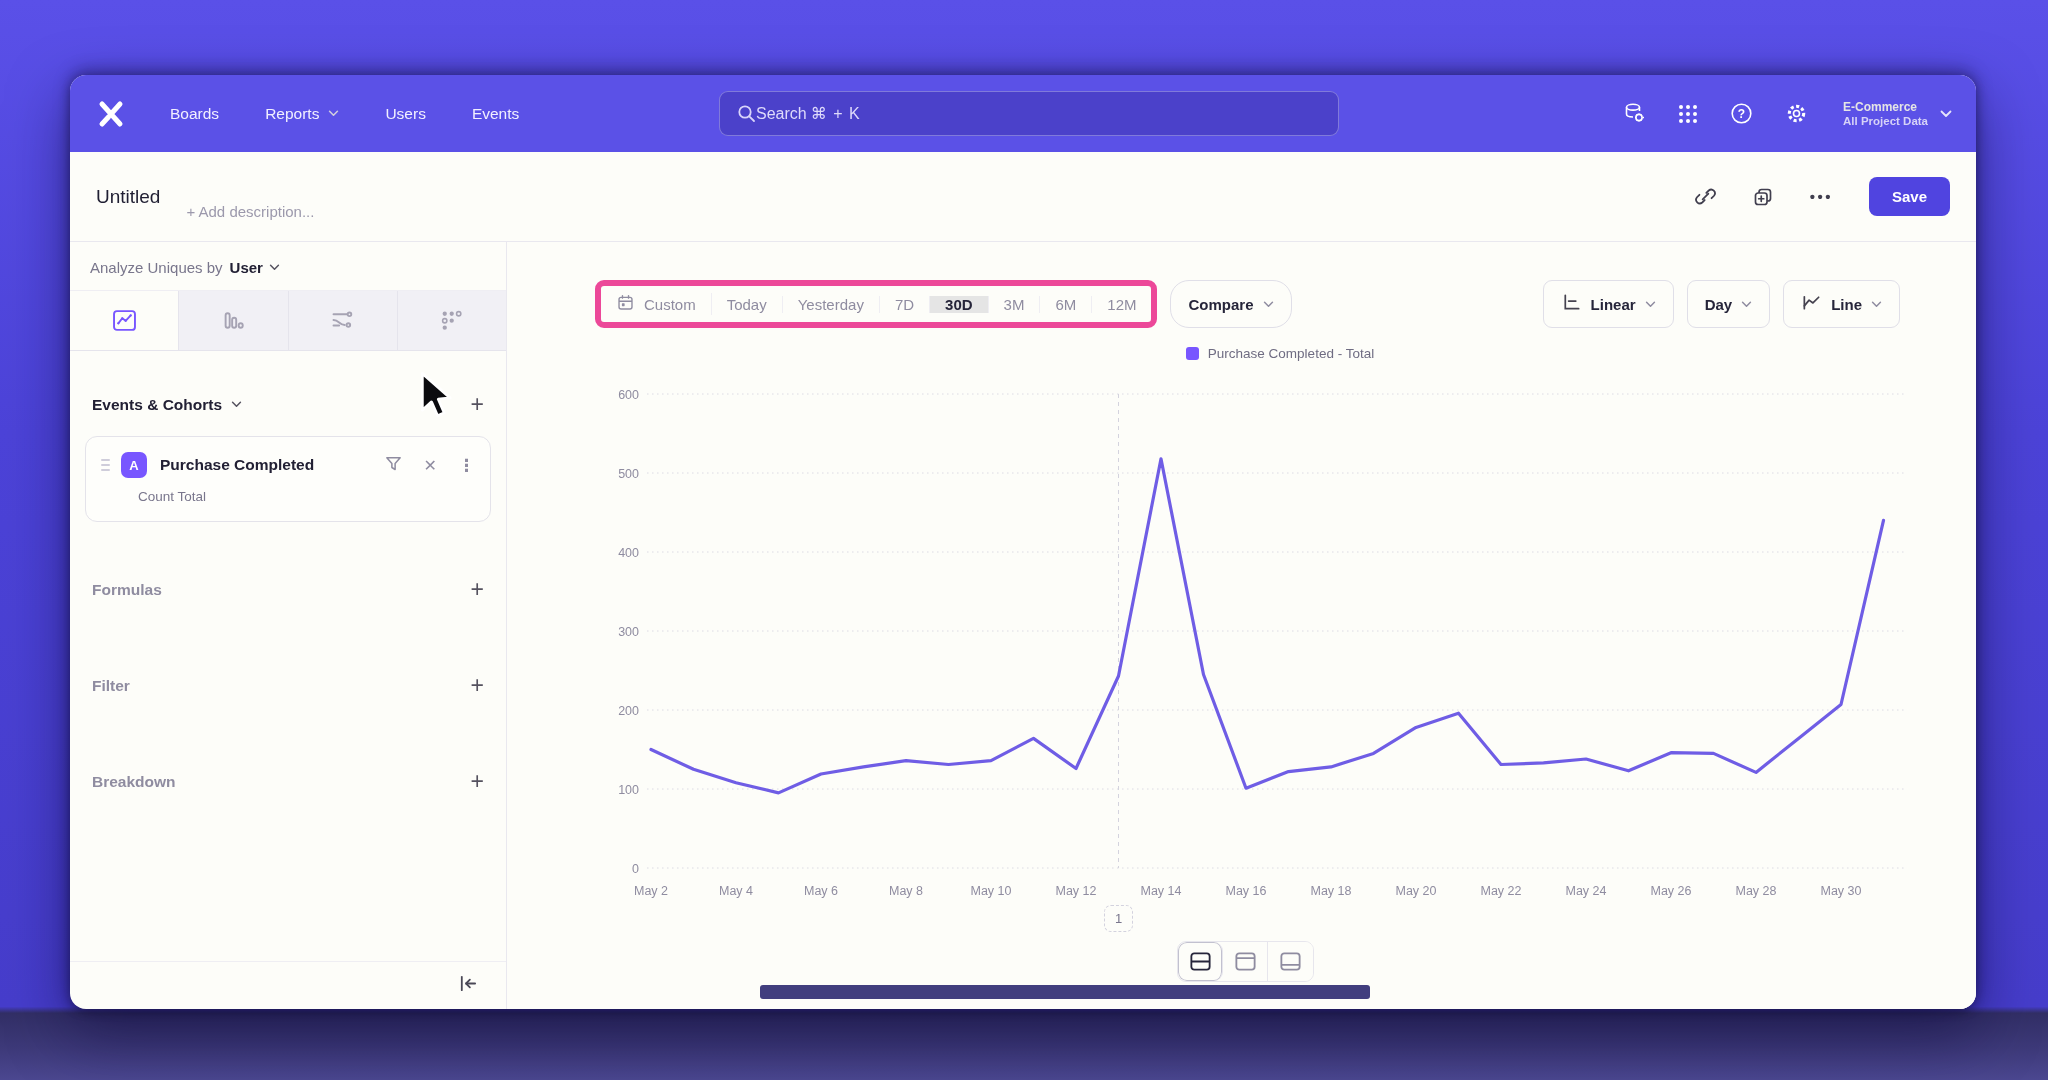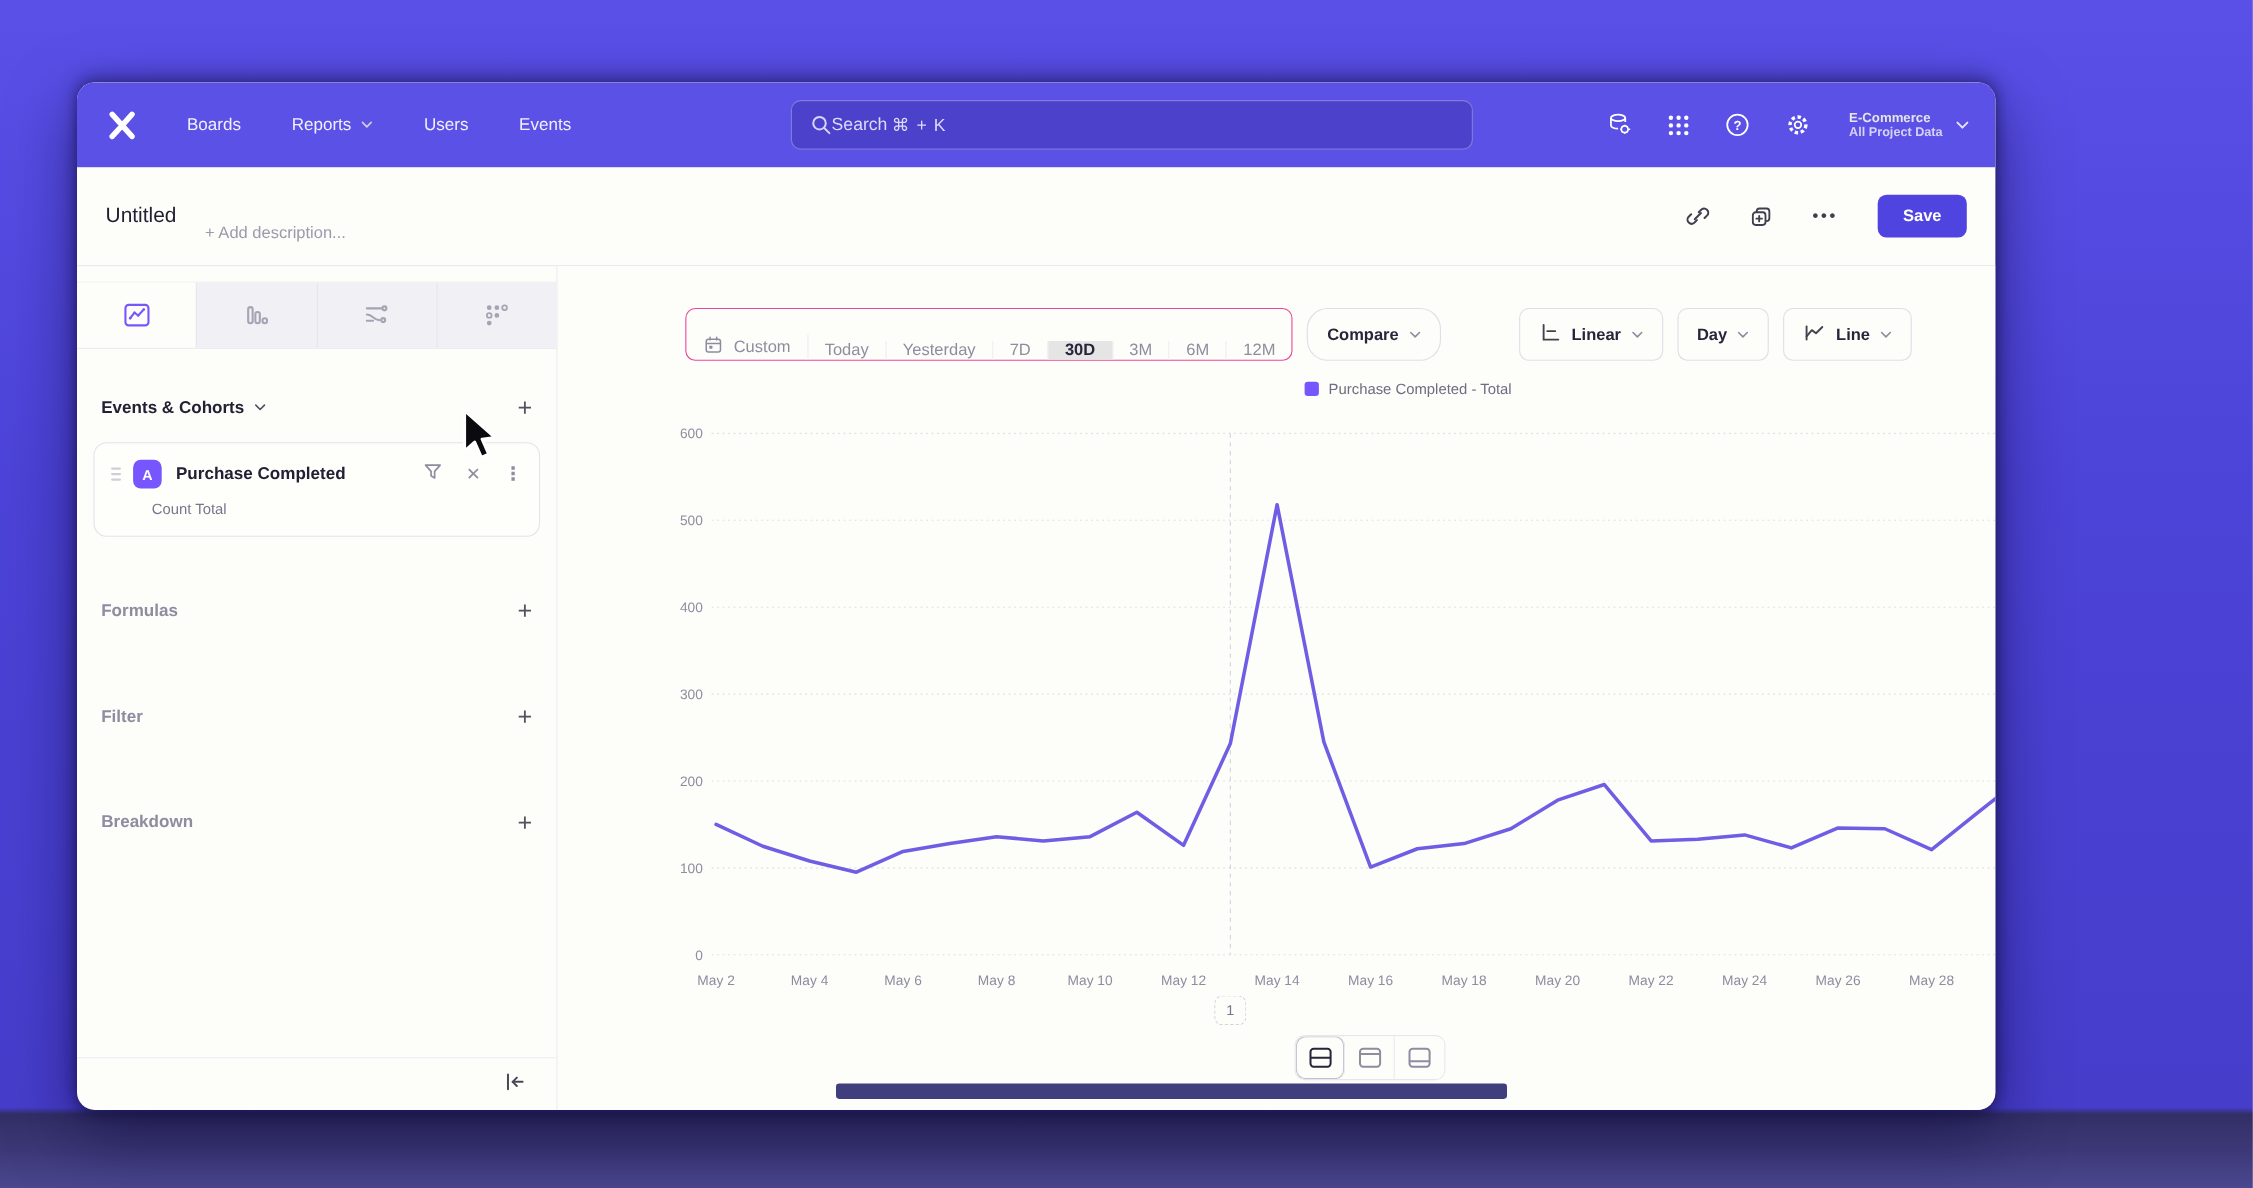--- a/index.html
+++ b/index.html
@@ -4,21 +4,21 @@
 <style>
   * { box-sizing: border-box; margin: 0; padding: 0; }
   html,body { width:2048px; height:1080px; }
   body {
     font-family: "Liberation Sans", "DejaVu Sans", sans-serif;
     background: linear-gradient(180deg,#5a50e8 0%,#4c43d8 40%,#463dcb 93.2%,#322f66 93.8%,#3d3979 97%,#4b4790 100%);
     position: relative; overflow: hidden;
     -webkit-font-smoothing: antialiased;
   }
   .window {
-    position:absolute; left:70px; top:75px; width:1744px; height:934px;
+    position:absolute; left:70px; top:75px; width:1906px; height:934px;
     background:#fdfdf9; border-radius:16px; overflow:hidden;
     box-shadow: 0 22px 60px rgba(14,10,60,.55), 0 -5px 16px rgba(12,9,55,.4), 0 3px 10px rgba(0,0,0,.3);
     display:flex; flex-direction:column;
   }
   
   .navbar { height:77px; flex:0 0 auto; background:#5b51e7; display:flex; align-items:center; padding:0 24px; position:relative; }
   .logo { width:34px; height:34px; display:flex; align-items:center; justify-content:center; }
   .nav-items { display:flex; gap:46px; margin-left:42px; }
   .nav-item { color:#f2f0ff; font-size:15.5px; display:flex; align-items:center; gap:9px; cursor:default; }
   .searchbox {
@@ -61,21 +61,21 @@
   .x-glyph { font-size:16px; color:#8f8ca0; cursor:pointer; }
   .kebab { font-size:17px; color:#8f8ca0; font-weight:700; cursor:pointer; }
   .card-sub { margin:11px 0 0 37px; font-size:13.5px; color:#79768c; }
   .side-row { margin:0 22px; display:flex; align-items:center; font-size:15.5px; font-weight:700; color:#8f8ca0; }
   .side-row.first { margin-top:56px; }
   .side-row + .side-row { margin-top:73px; }
   .side-footer { position:absolute; left:0; right:0; bottom:0; height:48px; border-top:1px solid #efeef3; display:flex; align-items:center; justify-content:flex-end; padding:0 28px; }
   
   .main { flex:1; position:relative; background:#fdfdf9; }
   .controls { position:absolute; left:0; right:0; top:38px; height:48px; padding:0 76px 0 88px; display:flex; align-items:center; }
-  .range-group { display:flex; align-items:flex-end; height:48px; border:1px solid #ec4899; border-radius:9px; overflow:hidden; background:#fdfdf9;margin-left:28px; }
+  .range-group { display:flex; align-items:center; height:48px; border:6px solid #ec4899; border-radius:9px; overflow:hidden; background:#fdfdf9; }
   .range-item { display:flex; align-items:center; gap:9px; padding:0 15px; font-size:15px; color:#8f8ca0; border-right:1px solid #efeef3; cursor:pointer; white-space:nowrap; }
   .range-item:last-child { border-right:none; }
   .range-item.active { background:#e5e5e5; color:#26253a; font-weight:700; }
   .ctrl-btn { display:flex; align-items:center; gap:9px; height:48px; padding:0 17px; border:1px solid #e0dfe8; border-radius:9px; background:#fdfdf9; font-size:15px; font-weight:700; color:#26253a; cursor:pointer; }
   .compare { margin-left:13px;border-radius:19px; }
   .right-group { margin-left:auto; display:flex; gap:13px; }
   .chev { color:#8f8ca0; display:flex; }
   .legend { position:absolute; left:148px; width:1250px; top:104px; display:flex; justify-content:center; align-items:center; gap:9px; font-size:13.5px; color:#6f6c82; }
   .legend-swatch { width:13px; height:13px; border-radius:3px; background:#7856ff; }
   #chart-svg { position:absolute; left:0; top:143px; }
@@ -195,20 +195,29 @@
         </svg>
       </span>
       <span class="dots">•••</span>
       <button class="save-btn">Save</button>
     </div>
   </div>
 
   <div class="content">
 
     <div class="sidebar">
+      <div class="analyze-row">
+        <span>Analyze Uniques by</span>
+        <span class="analyze-value">
+          <span>User</span>
+          <svg width="11" height="7" viewBox="0 0 12 8" fill="none">
+              <path d="M1.5 1.5 L6 6 L10.5 1.5" stroke="#55525f" stroke-width="1.7" stroke-linecap="round" stroke-linejoin="round"></path>
+            </svg>
+        </span>
+      </div>
 
       <div class="tabs">
         <div class="tab active">
           <svg width="27" height="27" viewBox="0 0 24 24" fill="none" stroke="#7856ff" stroke-width="1.7">
             <rect x="2.7" y="3.7" width="18.6" height="16.6" rx="2.6"></rect>
             <path d="M6.5 14.5 L10 10 L13 12.3 L17.5 7.5" stroke-linecap="round" stroke-linejoin="round"></path>
             <circle cx="6.5" cy="14.5" r="1" fill="#7856ff" stroke="none"></circle>
               <circle cx="10" cy="10" r="1" fill="#7856ff" stroke="none"></circle>
               <circle cx="13" cy="12.3" r="1" fill="#7856ff" stroke="none"></circle>
               <circle cx="17.5" cy="7.5" r="1" fill="#7856ff" stroke="none"></circle>

